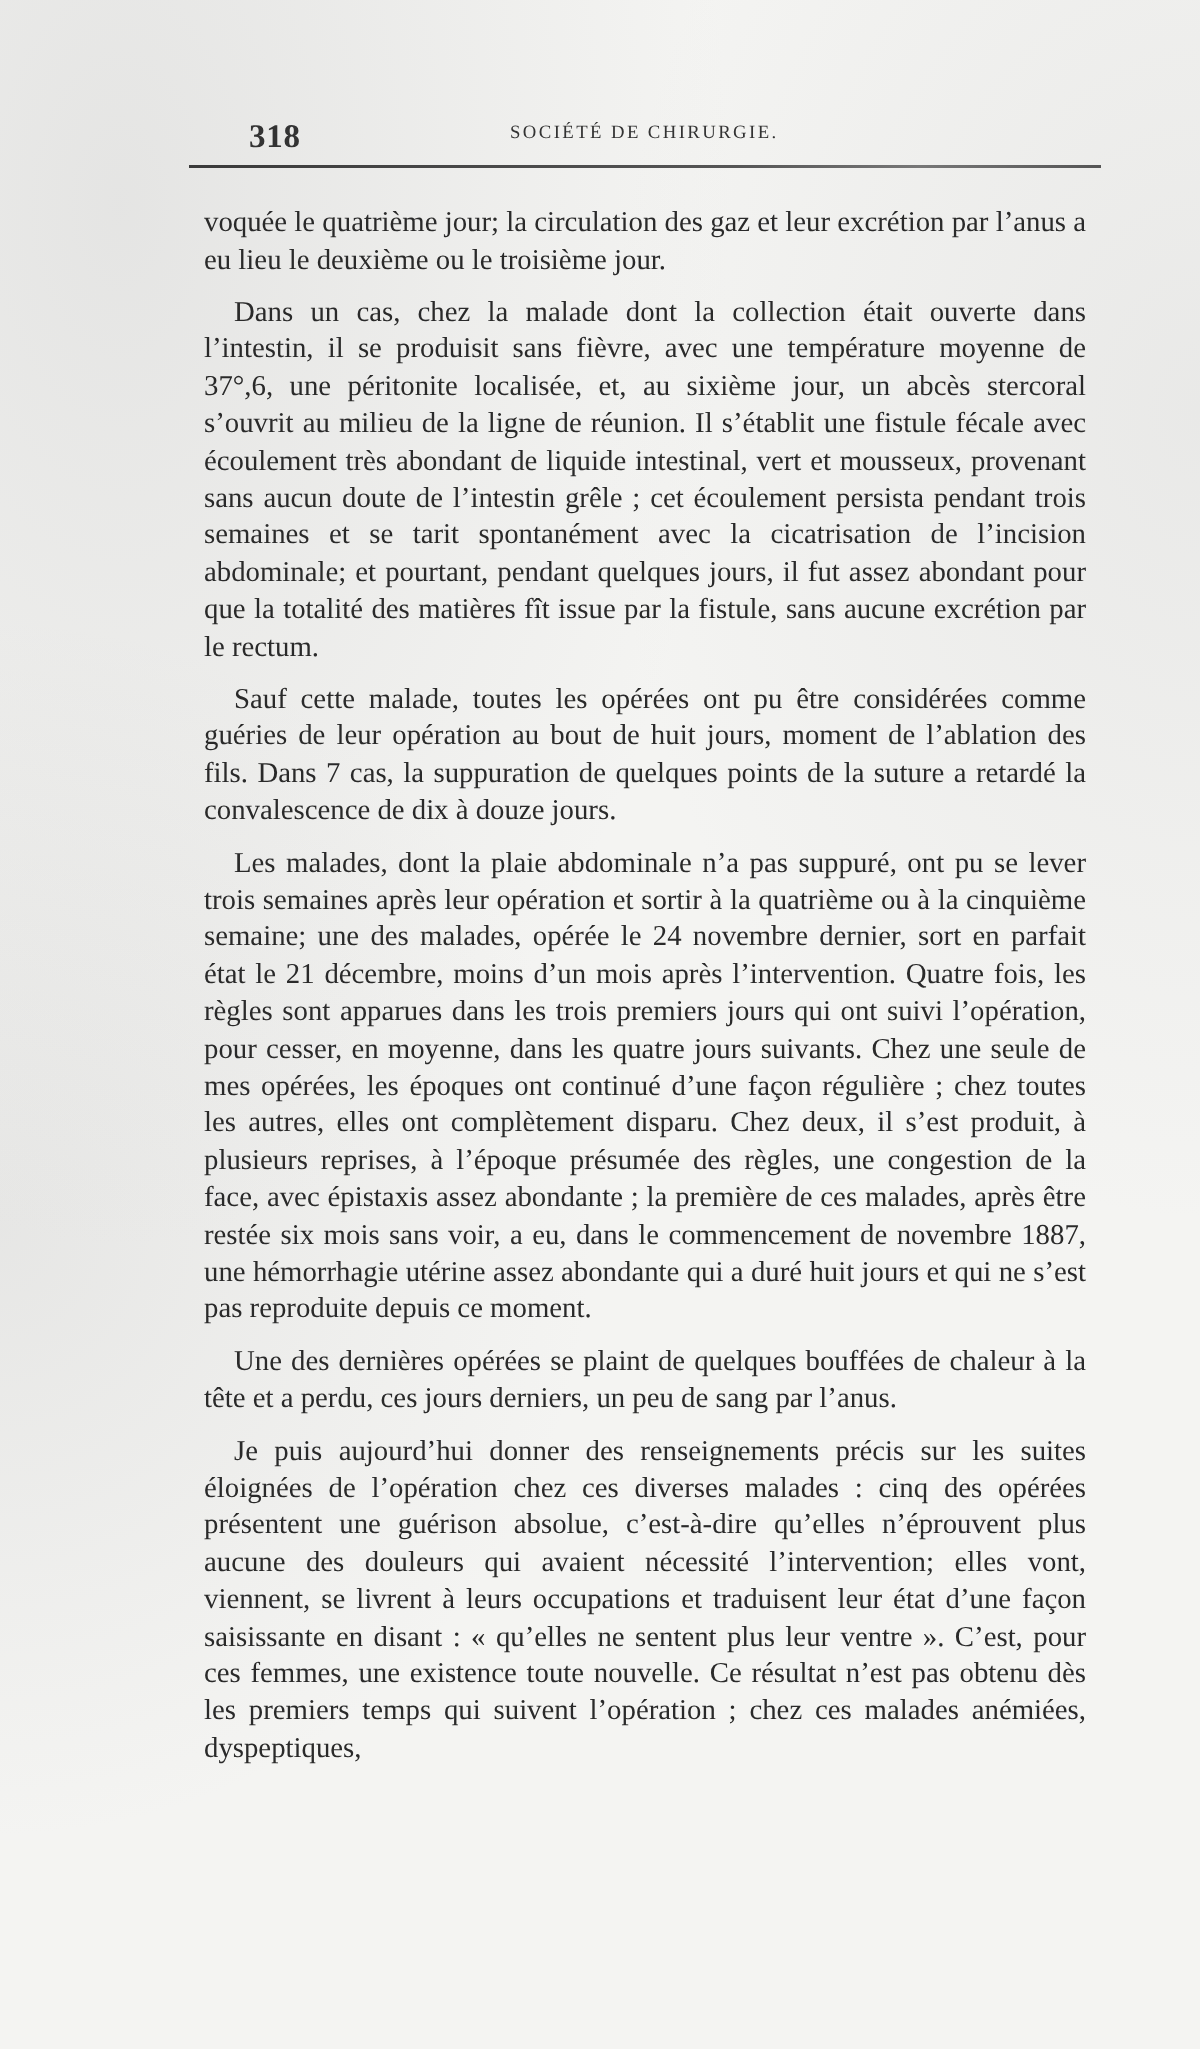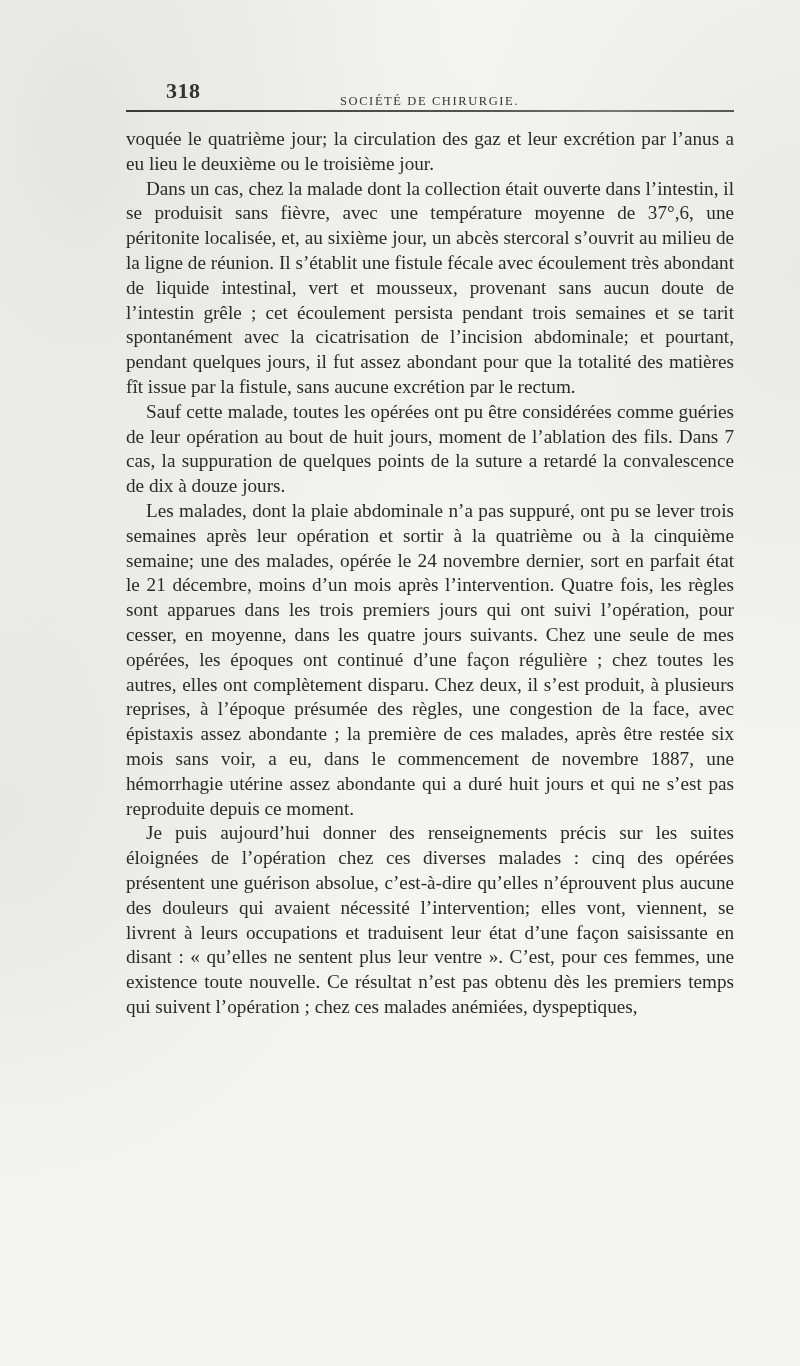--- a/index.html
+++ b/index.html
@@ -42,42 +42,41 @@
       margin-left: 40px;
     }
     .running-head {
       position: absolute;
       left: 214px;
       top: 3px;
       font-size: 12.5px;
       letter-spacing: 1.6px;
       font-variant: small-caps;
       color: #333;
-      margin-top: 13px;
     }
     .header-rule {
       position: absolute;
       left: 126px;
       top: 110px;
       width: 608px;
       height: 2px;
       background: linear-gradient(to right, #3a3a3a, #555 60%, #777 80%, #555);
     }
     .body-text {
       position: absolute;
       left: 126px;
       top: 127px;
       width: 608px;
       font-size: 19.2px;
       line-height: 24.8px;
       text-align: justify;
       hyphens: manual;
     }
     .body-text p {
-      margin: 0;
+      margin: 10px;
       text-indent: 20px;
     }
     .body-text p.cont {
       text-indent: 0;
     }
   </style>
 </head>
 <body>
 
 <div class="page-bg"></div>
@@ -86,14 +85,15 @@
   <span class="page-number">318</span>
   <span class="running-head">SOCIÉTÉ DE CHIRURGIE.</span>
 </div>
 <div class="header-rule"></div>
 
 <div class="body-text">
   <p class="cont">voquée le quatrième jour; la circulation des gaz et leur excrétion par l’anus a eu lieu le deuxième ou le troisième jour.</p>
   <p>Dans un cas, chez la malade dont la collection était ouverte dans l’intestin, il se produisit sans fièvre, avec une température moyenne de 37°,6, une péritonite localisée, et, au sixième jour, un abcès stercoral s’ouvrit au milieu de la ligne de réunion. Il s’établit une fistule fécale avec écoulement très abondant de liquide intestinal, vert et mousseux, provenant sans aucun doute de l’intestin grêle ; cet écoulement persista pendant trois semaines et se tarit spontanément avec la cicatrisation de l’incision abdominale; et pourtant, pendant quelques jours, il fut assez abondant pour que la totalité des matières fît issue par la fistule, sans aucune excrétion par le rectum.</p>
   <p>Sauf cette malade, toutes les opérées ont pu être considérées comme guéries de leur opération au bout de huit jours, moment de l’ablation des fils. Dans 7 cas, la suppuration de quelques points de la suture a retardé la convalescence de dix à douze jours.</p>
   <p>Les malades, dont la plaie abdominale n’a pas suppuré, ont pu se lever trois semaines après leur opération et sortir à la quatrième ou à la cinquième semaine; une des malades, opérée le 24 novembre dernier, sort en parfait état le 21 décembre, moins d’un mois après l’intervention. Quatre fois, les règles sont apparues dans les trois premiers jours qui ont suivi l’opération, pour cesser, en moyenne, dans les quatre jours suivants. Chez une seule de mes opérées, les époques ont continué d’une façon régulière ; chez toutes les autres, elles ont complètement disparu. Chez deux, il s’est produit, à plusieurs reprises, à l’époque présumée des règles, une congestion de la face, avec épistaxis assez abondante ; la première de ces malades, après être restée six mois sans voir, a eu, dans le commencement de novembre 1887, une hémorrhagie utérine assez abondante qui a duré huit jours et qui ne s’est pas reproduite depuis ce moment.</p>
+  <p>Une des dernières opérées se plaint de quelques bouffées de chaleur à la tête et a perdu, ces jours derniers, un peu de sang par l’anus.</p>
   <p>Je puis aujourd’hui donner des renseignements précis sur les suites éloignées de l’opération chez ces diverses malades : cinq des opérées présentent une guérison absolue, c’est-à-dire qu’elles n’éprouvent plus aucune des douleurs qui avaient nécessité l’intervention; elles vont, viennent, se livrent à leurs occupations et traduisent leur état d’une façon saisissante en disant : « qu’elles ne sentent plus leur ventre ». C’est, pour ces femmes, une existence toute nouvelle. Ce résultat n’est pas obtenu dès les premiers temps qui suivent l’opération ; chez ces malades anémiées, dyspeptiques,</p>
 </div>
 
 </body></html>

